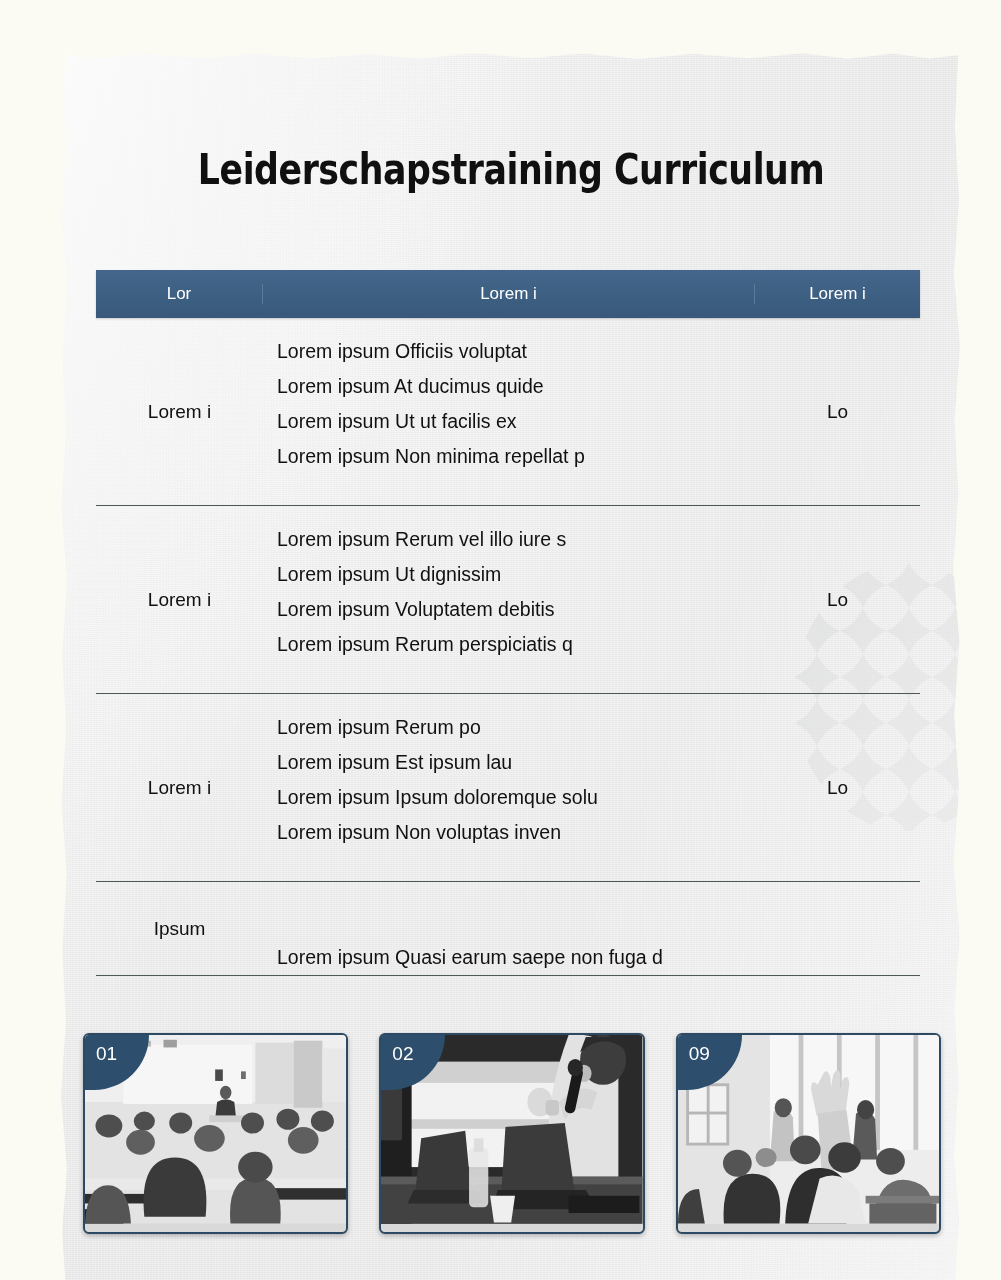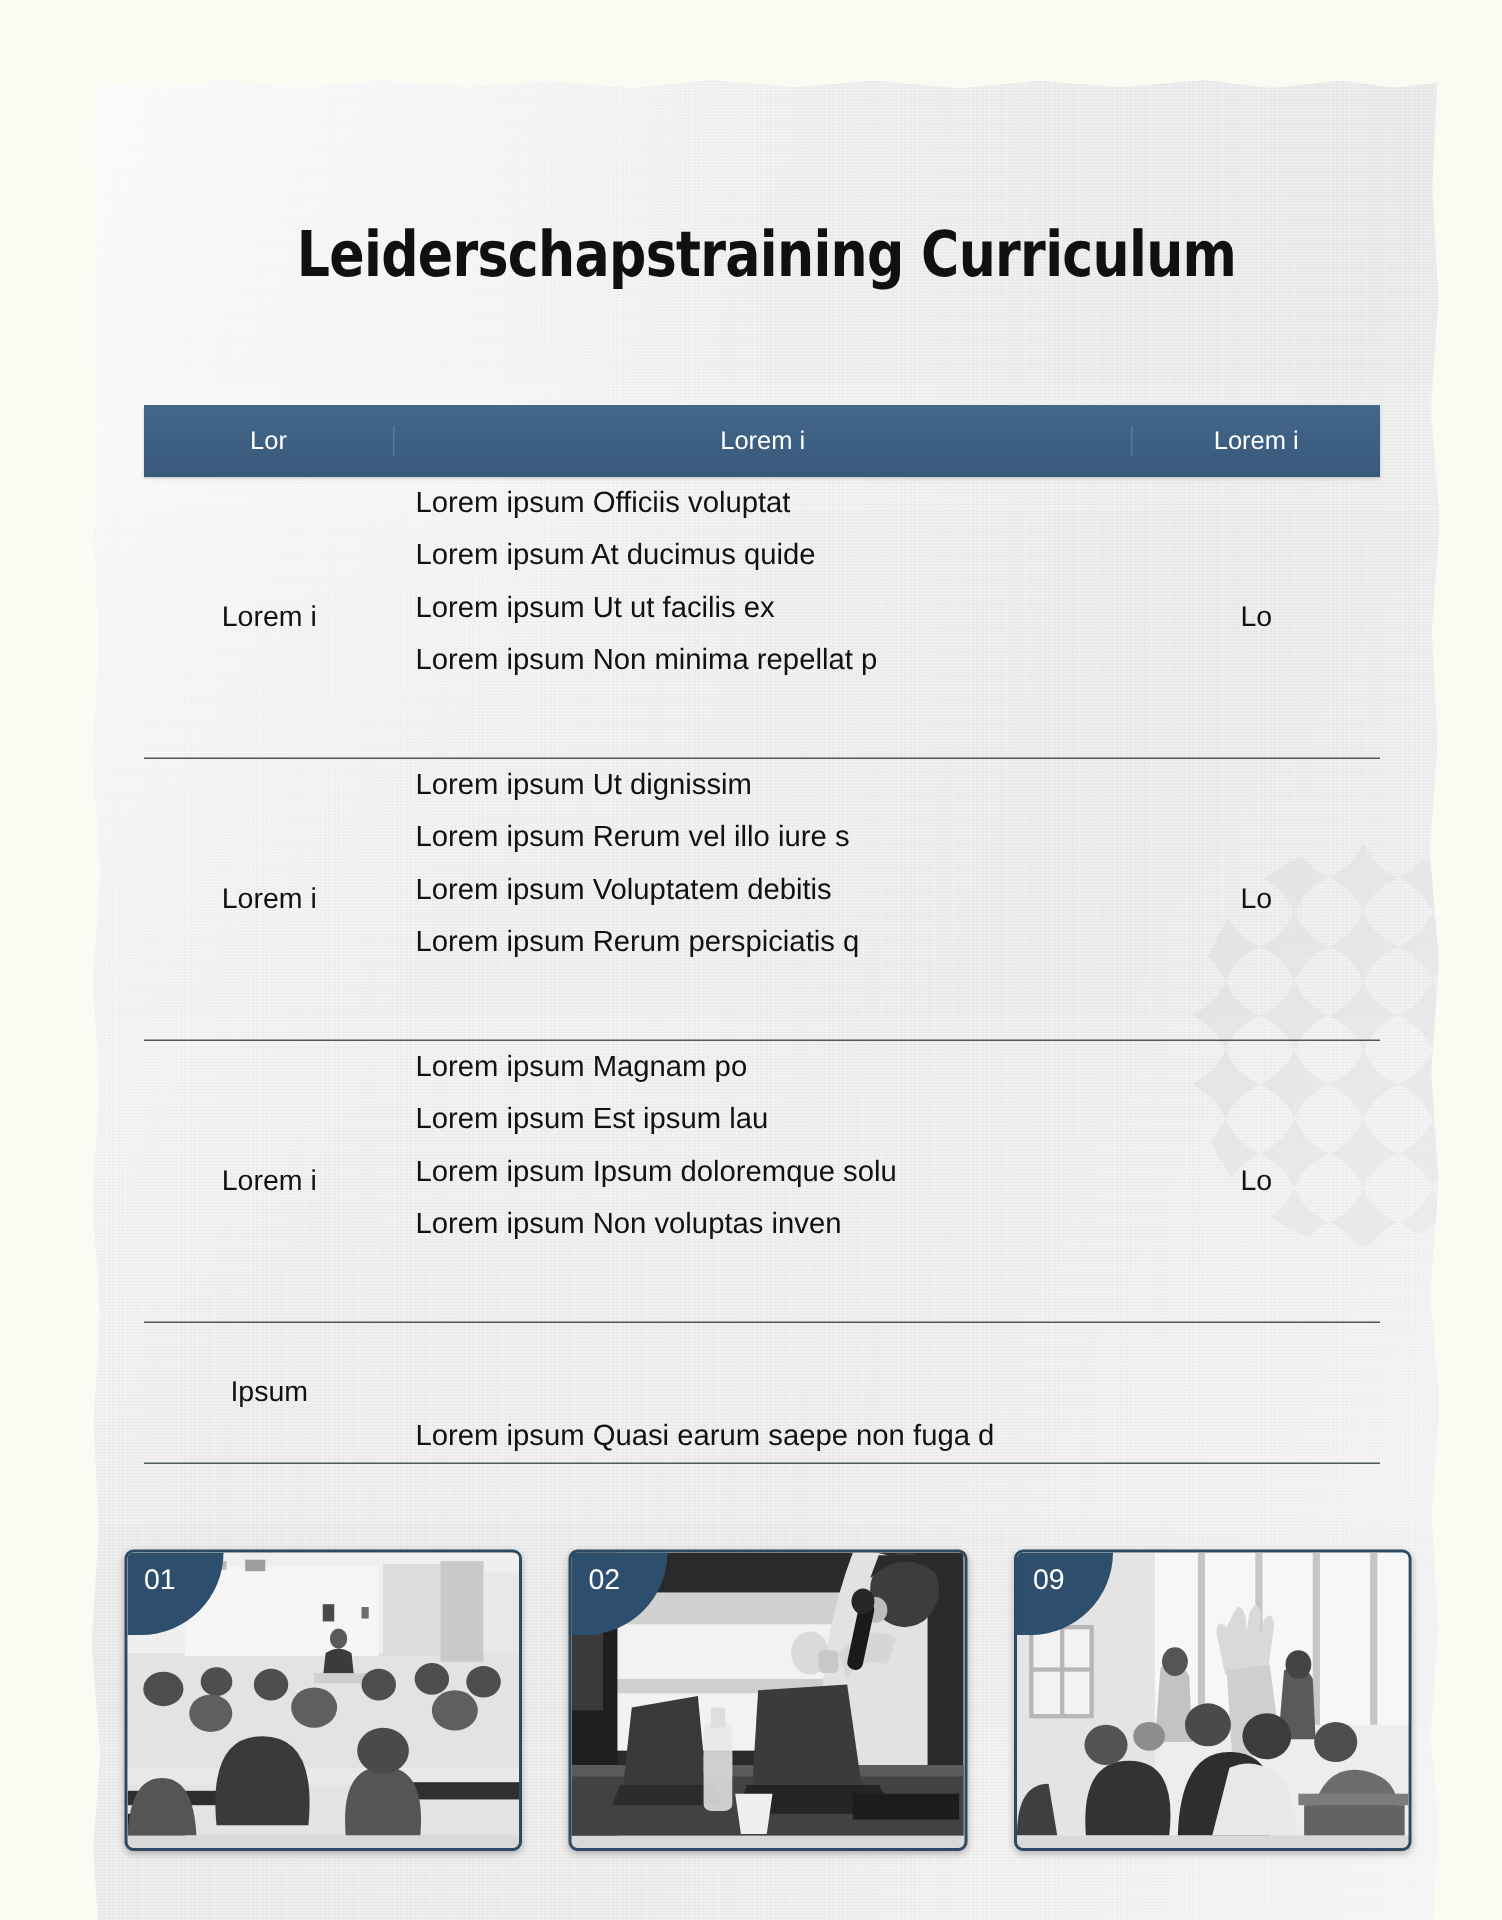--- a/index.html
+++ b/index.html
@@ -106,21 +106,21 @@
     display: flex;
     border-bottom: 1.5px solid #4c5b58;
     box-sizing: border-box;
   }
   .row .cell {
     box-sizing: border-box;
     display: flex;
     align-items: center;
   }
   .cell.c1 { width: 167px; justify-content: center; }
-  .cell.c2 { width: 492px; justify-content: flex-start; padding-left: 14px; flex-direction: column; align-items: flex-start; }
+  .cell.c2 { width: 492px; justify-content: flex-start; padding-left: 14px; flex-direction: column; align-items: flex-start; margin-top: 16px; }
   .cell.c3 { width: 165px; justify-content: center; }
 
   .cell-text {
     font-size: 19px;
     color: #111;
   }
   .line {
     font-size: 19.5px;
     color: #111;
     line-height: 35px;
@@ -212,36 +212,36 @@
       <div class="cell c3">
           <span class="cell-text">Lo</span>
         </div>
     </div>
 
     <div class="row tall">
       <div class="cell c1">
           <span class="cell-text">Lorem i</span>
         </div>
       <div class="cell c2">
+        <span class="line">Lorem ipsum Rerum vel illo iure s</span>
         <span class="line">Lorem ipsum Ut dignissim</span>
-        <span class="line">Lorem ipsum Rerum vel illo iure s</span>
         <span class="line">Lorem ipsum Voluptatem debitis</span>
         <span class="line">Lorem ipsum Rerum perspiciatis q</span>
       </div>
       <div class="cell c3">
           <span class="cell-text">Lo</span>
         </div>
     </div>
 
     <div class="row tall">
       <div class="cell c1">
           <span class="cell-text">Lorem i</span>
         </div>
       <div class="cell c2">
-        <span class="line">Lorem ipsum Magnam po</span>
+        <span class="line">Lorem ipsum Rerum po</span>
         <span class="line">Lorem ipsum Est ipsum lau</span>
         <span class="line">Lorem ipsum Ipsum doloremque solu</span>
         <span class="line">Lorem ipsum Non voluptas inven</span>
       </div>
       <div class="cell c3">
           <span class="cell-text">Lo</span>
         </div>
     </div>
 
     <div class="row short">

